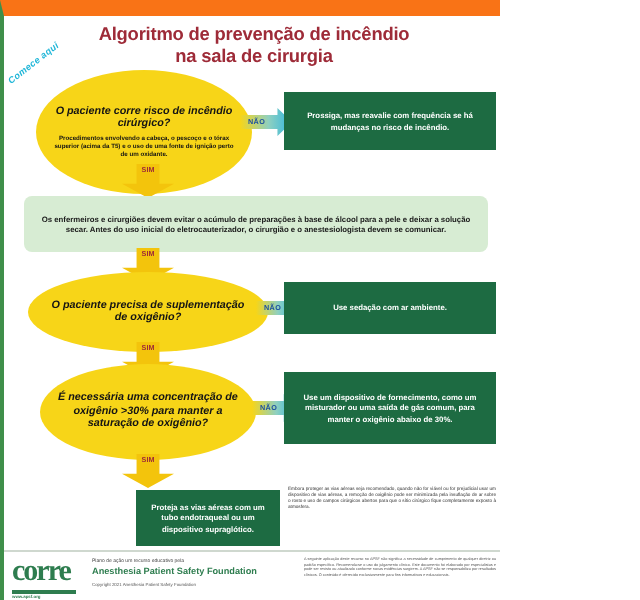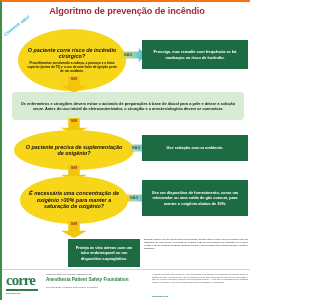--- a/index.html
+++ b/index.html
@@ -6,21 +6,21 @@
   body{
     width:250px;height:300px;overflow:hidden;
     background:#ffffff;
     font-family:"Liberation Sans",sans-serif;
   }
   #poster{
     position:relative;width:272px;height:300px;
     box-sizing:border-box;
     border-left:2px solid #3f8f4a;
     border-right:2px solid #3f8f4a;
-    border-top:2px solid #f97316;
+    border-top:8px solid #f97316;
     background:#ffffff;
   }
   
   .title{
     position:absolute;top:4px;left:0;width:250px;
     text-align:center;
     color:#9e2b38;
     font-weight:bold;
     font-size:9.2px;
     line-height:11px;
@@ -166,20 +166,21 @@
     font-size:2.5px;color:#2e7d4f;font-weight:bold;
   }
 </style>
 </head>
 <body>
 
 <div id="poster">
 
   <div class="title">
     <div>Algoritmo de prevenção de incêndio</div>
+    <div>na sala de cirurgia</div>
   </div>
 
   <div id="comece">Comece aqui</div>
 
   <div class="oval" id="oval1">
     <div class="q">O paciente corre risco de incêndio cirúrgico?</div>
     <div class="sub">Procedimentos envolvendo a cabeça, o pescoço e o tórax superior (acima da T5) e o uso de uma fonte de ignição perto de um oxidante.</div>
   </div>
 
   <div class="arrow-right" id="ar1">

